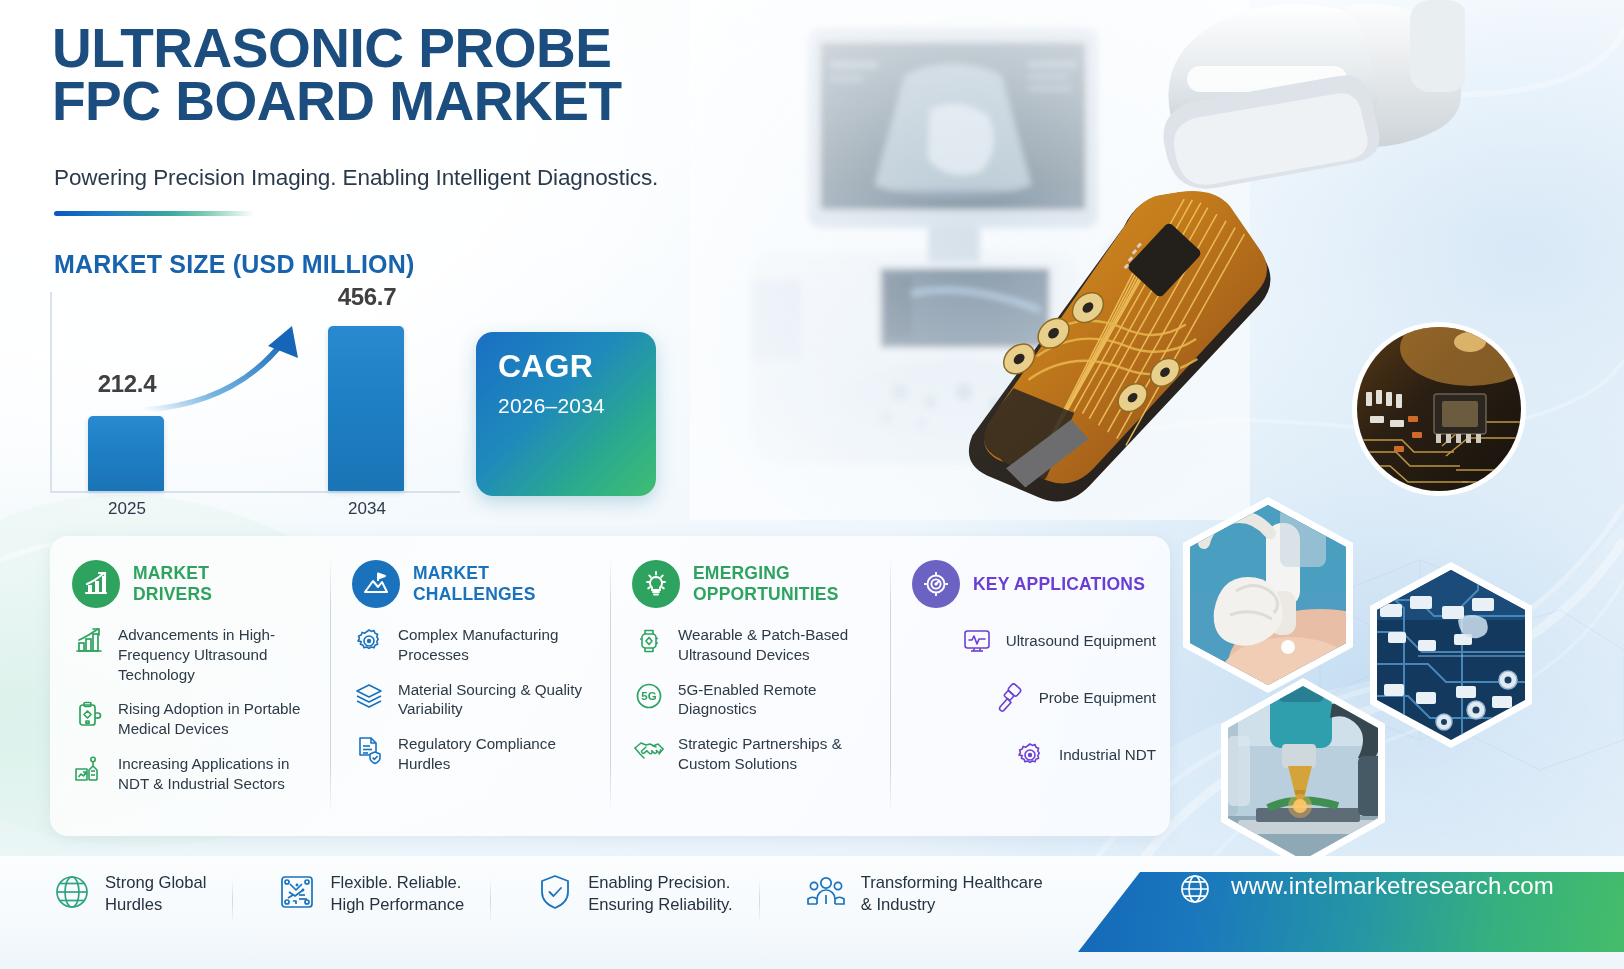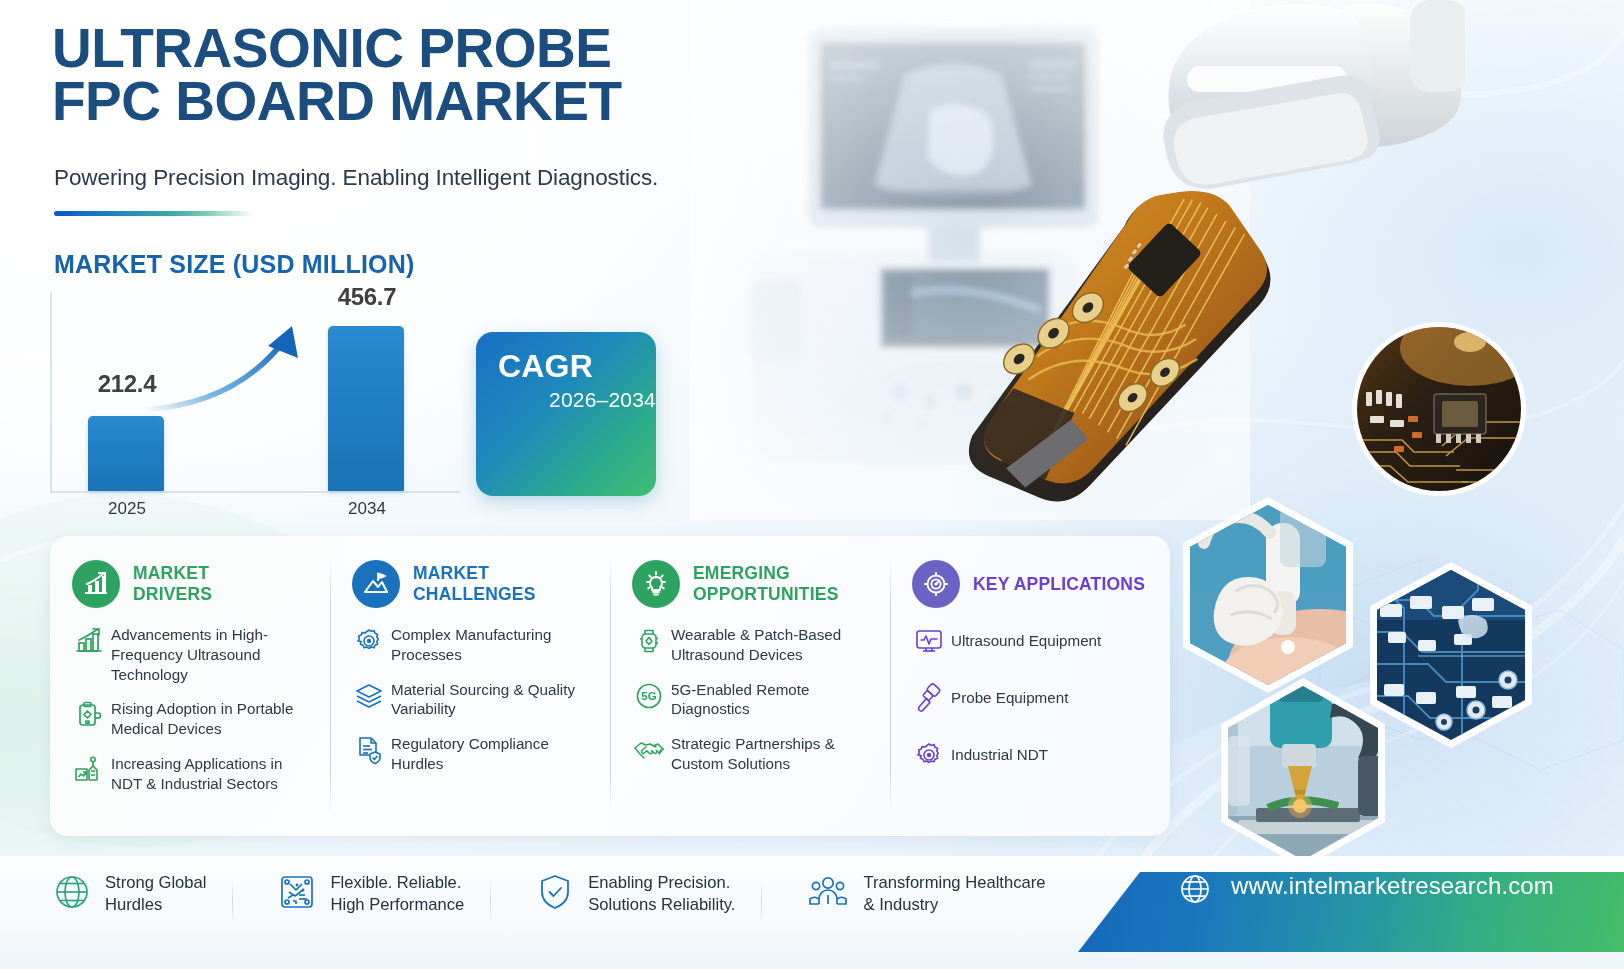--- a/index.html
+++ b/index.html
@@ -74,21 +74,21 @@
   
   .cagr{
     position:absolute; left:476px; top:332px; width:180px; height:164px; border-radius:17px;
     background:linear-gradient(135deg,#1a6fc4 0%,#1e8abb 42%,#2ba98f 72%,#3fbe72 100%);
     box-shadow:0 6px 18px rgba(30,120,150,.25);
     color:#fff; padding:16px 0 0 22px;
   }
   .cagr-num{ font-size:56px; font-weight:700; line-height:.95; letter-spacing:-1.5px; }
   .cagr-num sup{ font-size:32px; font-weight:700; vertical-align:18px; letter-spacing:-1px; }
   .cagr-word{ font-size:32px; font-weight:700; letter-spacing:.2px; }
-  .cagr-years{ font-size:21px; font-weight:400; margin-top:3px; letter-spacing:.2px;text-align:right; }
+  .cagr-years{ font-size:21px; font-weight:400; margin-top:9px; letter-spacing:.2px; }
 
   
   .photo{ position:absolute; overflow:hidden; }
   .fpc{
     position:absolute; left:930px; top:200px; width:420px; height:310px;
     transform:rotate(-9deg);
   }
   .probe-body{
     position:absolute; left:1135px; top:0px; width:330px; height:220px;
   }
@@ -105,21 +105,21 @@
     content:""; position:absolute; left:0; top:22px; width:1px; height:256px;
     background:linear-gradient(180deg,rgba(205,215,228,0),rgba(196,208,222,.85) 18%,rgba(196,208,222,.85) 82%,rgba(205,215,228,0));
   }
   .col-head{ display:flex; align-items:center; gap:13px; margin-bottom:17px; }
   .hicon{
     width:48px; height:48px; border-radius:50%; flex:0 0 48px;
     display:flex; align-items:center; justify-content:center;
   }
   .htxt{ font-size:17.5px; font-weight:700; line-height:1.18; letter-spacing:.2px; }
   .items{ display:flex; flex-direction:column; gap:15px; }
-  .item{ display:flex; gap:5px; align-items:flex-start; }
+  .item{ display:flex; gap:12px; align-items:flex-start;justify-content:flex-end; }
   .iicon{ width:34px; flex:0 0 34px; display:flex; justify-content:center; padding-top:1px; }
   .itxt{ font-size:15.2px; line-height:1.30; color:#2d3a46; }
 
   
   .col4 .items{ gap:26px; }
   .col4 .item{ align-items:center; }
 
   
   .footer{
     position:absolute; left:0; top:856px; width:1624px; height:113px;
@@ -778,21 +778,21 @@
 
     <div class="fitem">
       <span>
         <svg width="40" height="40" viewBox="0 0 40 40" fill="none" stroke="#1a72bd" stroke-width="1.8" stroke-linejoin="round">
           <path d="M20,4 L33,9 v11 c0,9 -7,13.5 -13,16 c-6,-2.5 -13,-7 -13,-16 V9 Z"></path>
           <path d="M14.5,20 l4,4 l7.5,-8" stroke-linecap="round"></path>
         </svg>
       </span>
       <span class="ftxt">
         <div>Enabling Precision.</div>
-        <div>Solutions Reliability.</div>
+        <div>Ensuring Reliability.</div>
       </span>
     </div>
 
     <div class="fitem">
       <span>
         <svg width="44" height="40" viewBox="0 0 44 40" fill="none" stroke="#1a72bd" stroke-width="1.7" stroke-linejoin="round">
           <circle cx="22" cy="11" r="5.2"></circle>
           <circle cx="10" cy="14" r="3.6"></circle>
           <circle cx="34" cy="14" r="3.6"></circle>
           <path d="M13,32 v-5 a9,9 0 0 1 18,0 v5"></path>

